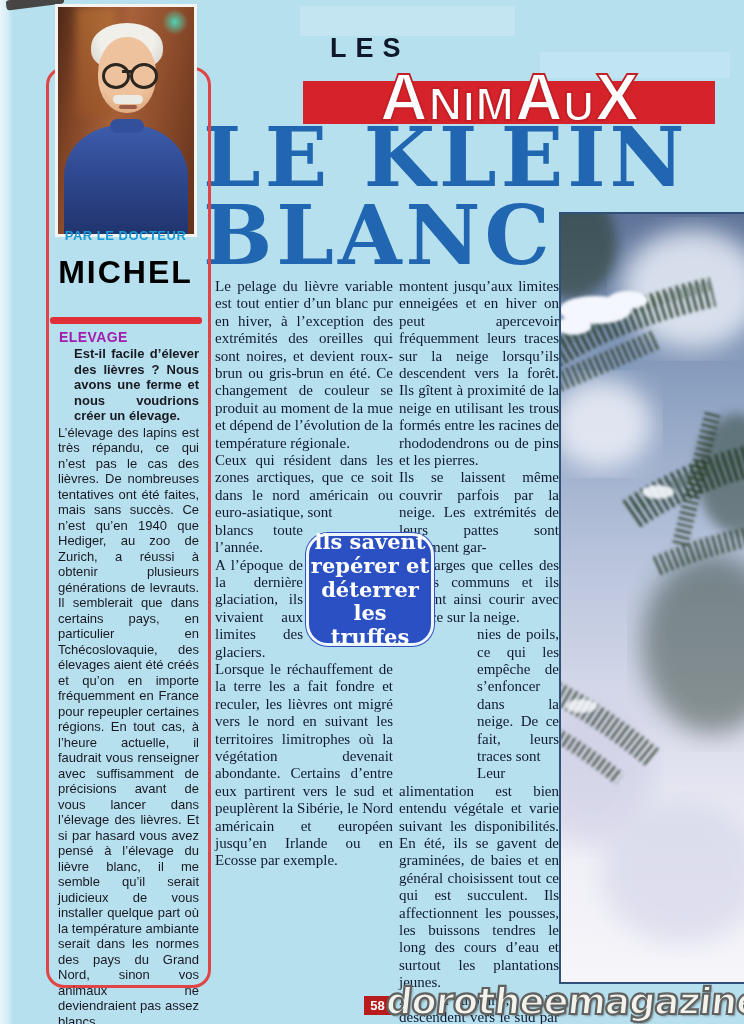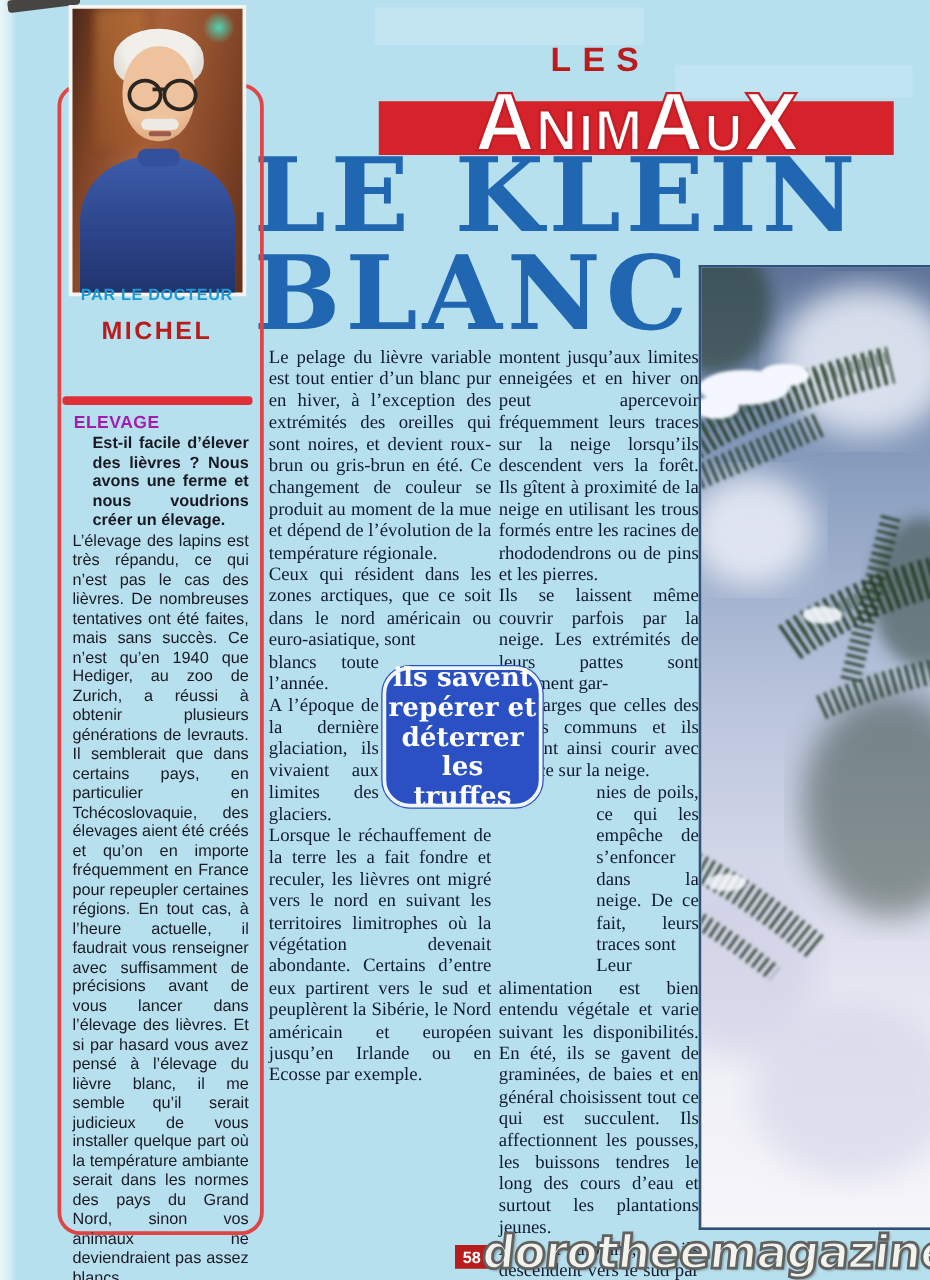--- a/index.html
+++ b/index.html
@@ -6,22 +6,22 @@
   body{background:#8a9aa4;font-family:"Liberation Sans",sans-serif;}
   .page{position:relative;width:744px;height:1024px;margin:0 auto;background:#b7e0ee;overflow:hidden;}
 
   
   .edge-left{position:absolute;left:0;top:0;width:13px;height:100%;background:linear-gradient(90deg,#eaf6fa 0%,#d3ecf5 60%,rgba(211,236,245,0)100%);}
   .corner-mark{position:absolute;left:6px;top:-3px;width:58px;height:10px;background:#3a3430;transform:rotate(-7deg);border-radius:3px;opacity:.9;}
   .scan-patch1{position:absolute;left:300px;top:6px;width:215px;height:30px;background:#cdeaf4;opacity:.55;}
   .scan-patch2{position:absolute;left:540px;top:52px;width:190px;height:26px;background:#c9e8f3;opacity:.5;}
 
   
-  .les{position:absolute;left:330px;top:33px;width:190px;text-align:right;
-       font-size:27px;font-weight:bold;color:#b91c1c;letter-spacing:9px;}
+  .les{position:absolute;left:330px;top:33px;width:190px;text-align:left;
+       font-size:27px;font-weight:bold;color:#0f172a;letter-spacing:9px;}
   .animaux-box{position:absolute;left:303px;top:81px;width:412px;height:43px;background:#d6232b;}
   .animaux-letters{position:absolute;left:295px;top:38px;width:430px;height:86px;
        display:flex;align-items:flex-end;justify-content:center;line-height:.82;
        font-family:"Liberation Sans",sans-serif;font-weight:bold;color:#ffffff;
        -webkit-text-stroke:1.8px #c21f27;text-shadow:0 0 1px #c21f27;letter-spacing:1px;}
   .lt-xl{font-size:66px;} .lt-md{font-size:46px;} .lt-sm{font-size:42px;}
 
   .main-title{position:absolute;left:203px;top:118px;margin:0;
        font-family:"DejaVu Serif",serif;font-weight:bold;color:#2066b0;
        font-size:82px;line-height:78px;letter-spacing:4px;white-space:nowrap;}
@@ -47,21 +47,21 @@
   .man-mustache{position:absolute;left:55px;top:88px;width:30px;height:9px;border-radius:5px;background:#eceae4;}
   .man-mouth{position:absolute;left:61px;top:98px;width:18px;height:4px;border-radius:2px;background:#9c5a48;}
   .man-sweater{position:absolute;left:6px;top:118px;width:124px;height:112px;
        background:linear-gradient(180deg,#3c5cab 0%,#2c4489 55%,#20336c 100%);
        border-radius:46% 46% 0 0;}
   .man-collar{position:absolute;left:52px;top:112px;width:34px;height:14px;border-radius:8px;background:#33509c;}
 
   .byline{position:absolute;left:48px;top:228px;width:155px;text-align:center;
        font-weight:bold;font-size:13px;letter-spacing:.5px;color:#1b9ad7;}
   .author-name1{position:absolute;left:48px;top:254px;width:155px;text-align:center;
-       font-weight:bold;font-size:20px;letter-spacing:2px;color:#b91c1c;}
+       font-weight:bold;font-size:32px;letter-spacing:2px;color:#000000;}
   .author-name2{position:absolute;left:48px;top:283px;width:155px;text-align:center;
        font-weight:bold;font-size:28px;letter-spacing:3px;color:#1b9ad7;}
   .red-bar{position:absolute;left:50px;top:317px;width:152px;height:7px;border-radius:3px;background:#e02f38;}
   .section-label{position:absolute;left:59px;top:329px;font-weight:bold;font-size:14px;
        letter-spacing:.4px;color:#a21caf;}
   .sidebar-text{position:absolute;left:58px;top:346px;width:141px;color:#191923;
        font-size:13px;line-height:15.5px;text-align:justify;}
   .sidebar-text .q{font-weight:bold;margin:0 0 1px 16px;}
   .sidebar-text .a{margin:0;}
 

